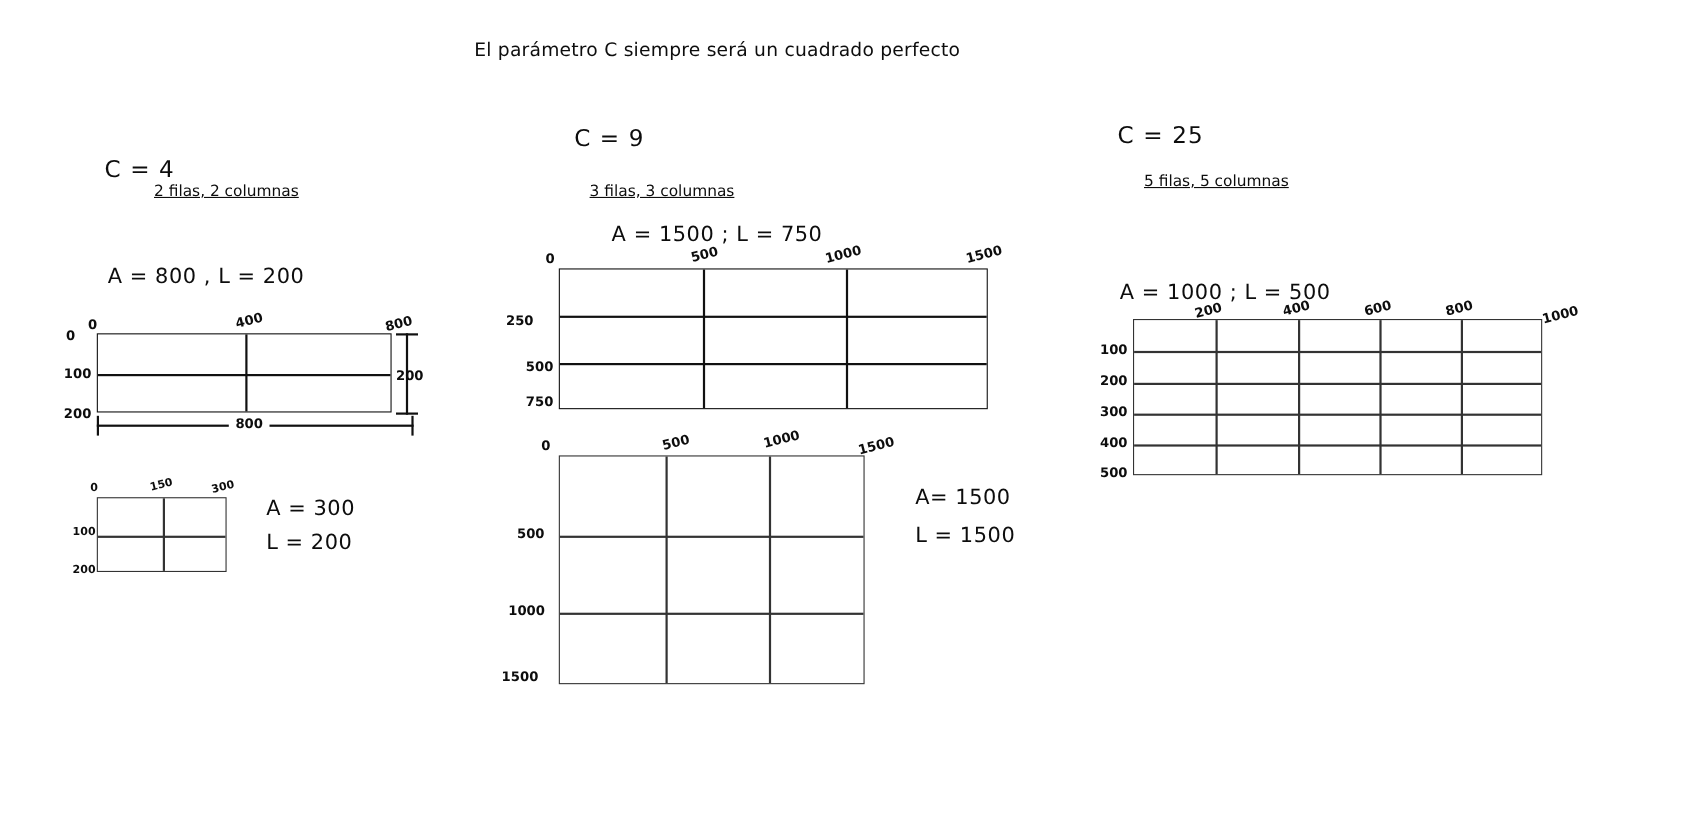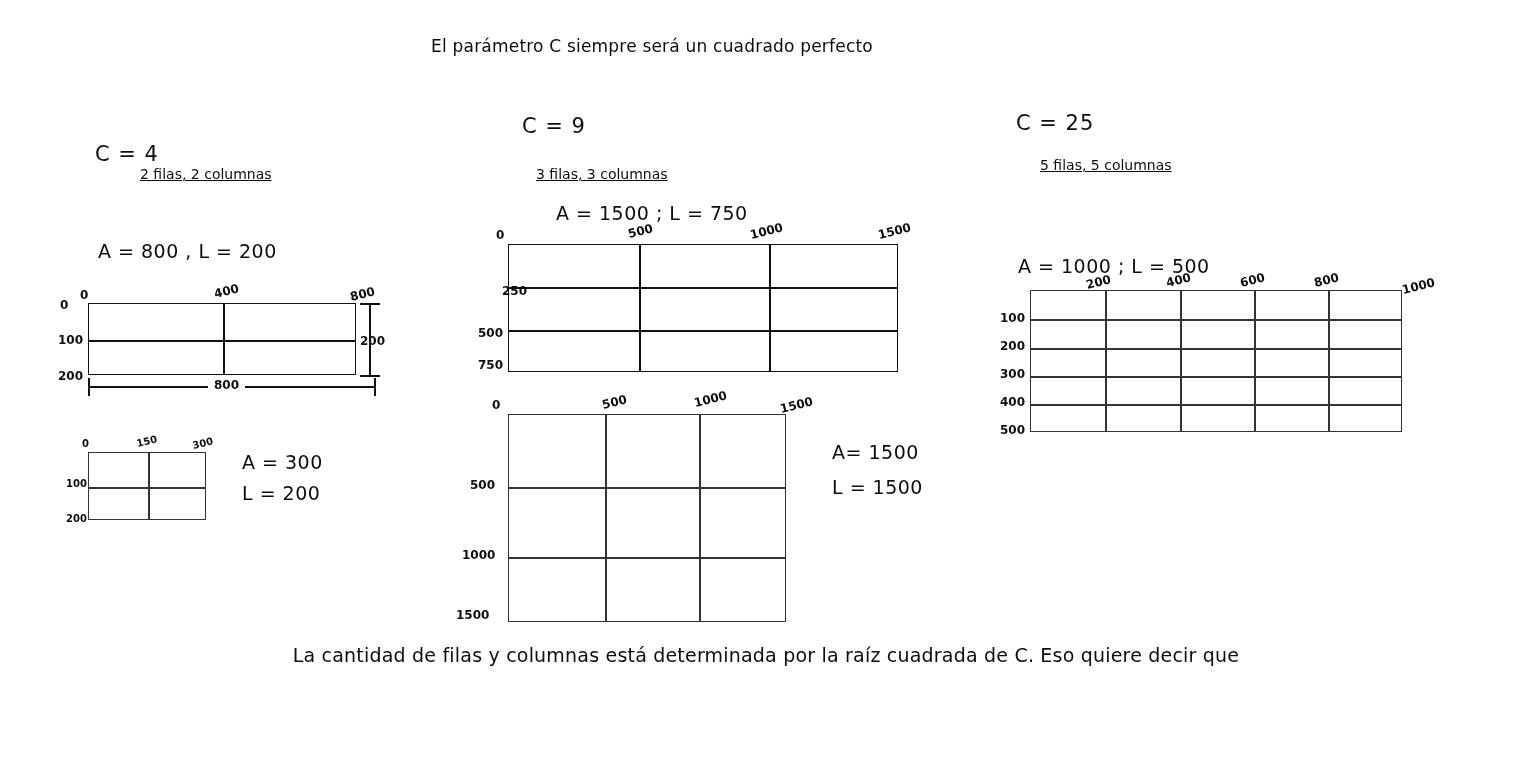--- a/index.html
+++ b/index.html
@@ -119,21 +119,21 @@
 <div class="grid" id="grid-c9-1" style="left:508px; top:244px; width:390px; height:128px;">
   <div class="gline-v" style="left:130px;"></div>
   <div class="gline-v" style="left:260px;"></div>
   <div class="gline-h" style="top:42px;"></div>
   <div class="gline-h" style="top:85px;"></div>
 </div>
 <div class="abs hand tick" style="left:496px; top:228px;">0</div>
 <div class="abs hand tick tick-rot" style="left:630px; top:227px;">500</div>
 <div class="abs hand tick tick-rot" style="left:752px; top:228px;">1000</div>
 <div class="abs hand tick tick-rot" style="left:880px; top:228px;">1500</div>
-<div class="abs hand tick" style="left:502px; top:284px;">250</div>
+<div class="abs hand tick" style="left:460px; top:284px;">250</div>
 <div class="abs hand tick" style="left:478px; top:326px;">500</div>
 <div class="abs hand tick" style="left:478px; top:358px;">750</div>
 
 <div class="grid thin" id="grid-c9-2" style="left:508px; top:414px; width:278px; height:208px;">
   <div class="gline-v" style="left:96px;"></div>
   <div class="gline-v" style="left:190px;"></div>
   <div class="gline-h" style="top:72px;"></div>
   <div class="gline-h" style="top:142px;"></div>
 </div>
 <div class="abs hand tick" style="left:492px; top:398px;">0</div>
@@ -167,14 +167,13 @@
 <div class="abs hand tick tick-rot" style="left:1242px; top:276px;">600</div>
 <div class="abs hand tick tick-rot" style="left:1316px; top:276px;">800</div>
 <div class="abs hand tick tick-rot" style="left:1404px; top:283px;">1000</div>
 <div class="abs hand tick" style="left:1000px; top:311px;">100</div>
 <div class="abs hand tick" style="left:1000px; top:339px;">200</div>
 <div class="abs hand tick" style="left:1000px; top:367px;">300</div>
 <div class="abs hand tick" style="left:1000px; top:395px;">400</div>
 <div class="abs hand tick" style="left:1000px; top:423px;">500</div>
 
 <div class="abs hand" id="footer">
-  <span class="ln">La cantidad de filas y columnas está determinada por la raíz cuadrada de C. Eso quiere decir que</span>
 </div>
 
 </body></html>

